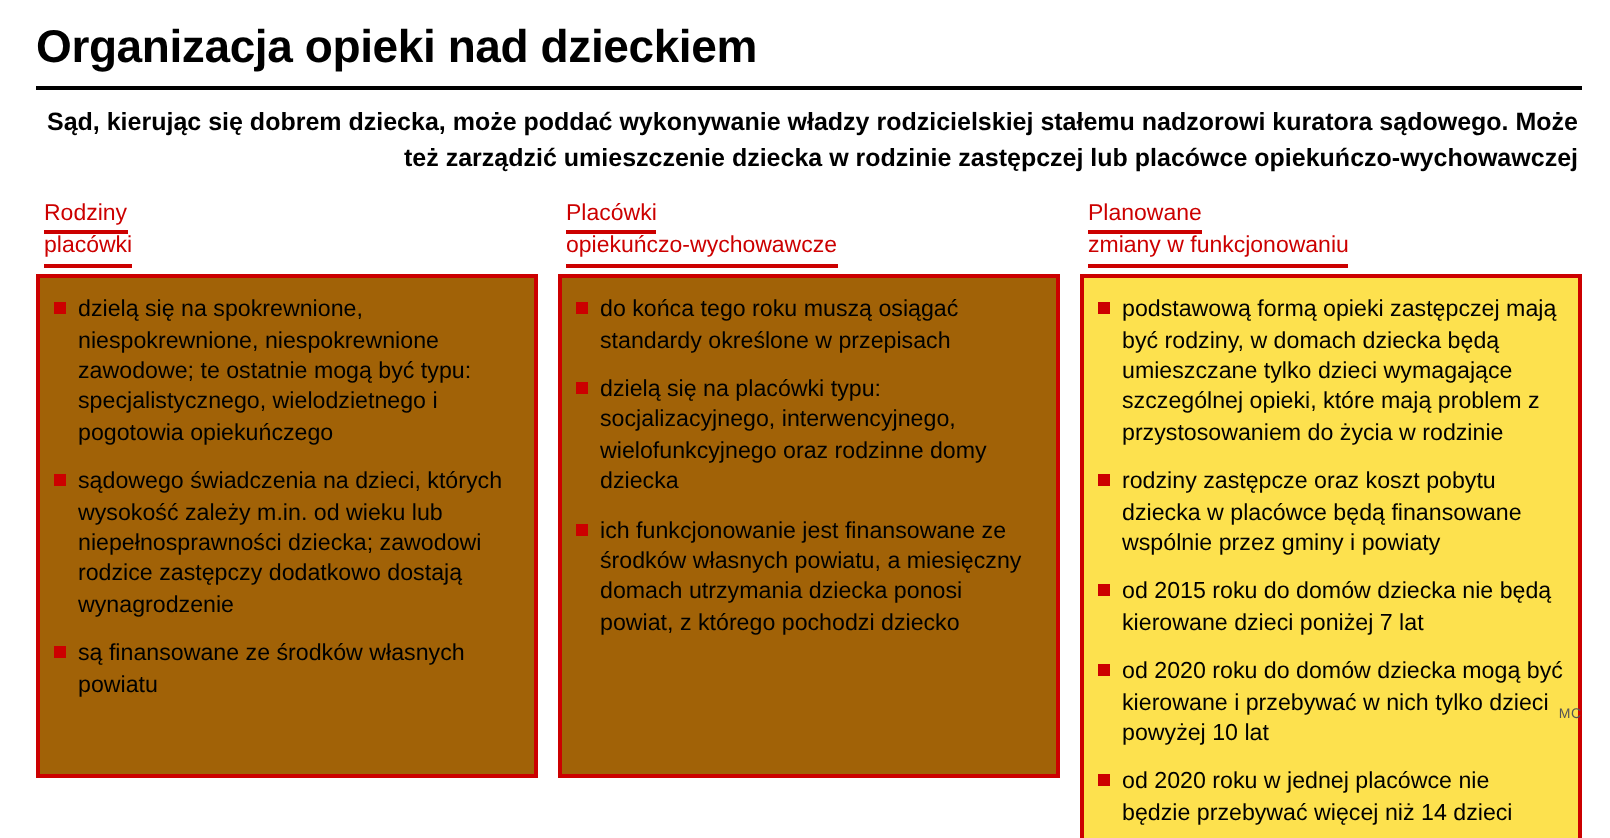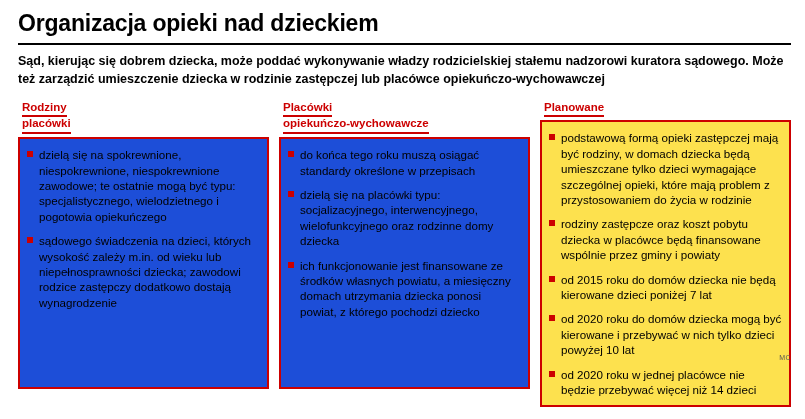--- a/index.html
+++ b/index.html
@@ -32,49 +32,50 @@
     height: 2px;
     background: #000;
     margin: 0 2px 8px 6px;
   }
   .lead {
     font-size: 12.5px;
     font-weight: bold;
     line-height: 1.42;
     margin: 0 4px 10px 6px;
     color: #000;
+    text-align: right;
   }
   .columns {
     display: flex;
     gap: 10px;
     margin: 0 2px 0 6px;
     align-items: flex-start;
   }
   .col {
     position: relative;
     flex: 1 1 0;
     min-width: 0;
   }
   .col-head {
     position: relative;
     z-index: 3;
     font-size: 11.5px;
-    font-weight: bold;
+    font-weight: normal;
     line-height: 1.2;
     color: #cc0000;
     padding: 2px 0 3px 4px;
   }
   .col-head .underline {
     display: inline-block;
     border-bottom: 2px solid #cc0000;
     padding-bottom: 1px;
   }
   .box {
     border: 2px solid #cc0000;
-    background: #1d4ed8;
+    background: #a16207;
     box-sizing: border-box;
     padding: 8px 7px 8px 7px;
     min-height: 252px;
   }
   .box.yellow {
     background: #fde14e;
     border-color: #cc0000;
   }
   ul.items {
     list-style: none;
@@ -123,20 +124,21 @@
 
     <div class="col">
       <div class="col-head">
         <span class="underline">Rodziny</span><br>
         <span class="underline">placówki</span>
       </div>
       <div class="box">
         <ul class="items">
           <li>dzielą się na spokrewnione, niespokrewnione, niespokrewnione zawodowe; te ostatnie mogą być typu: specjalistycznego, wielodzietnego i pogotowia opiekuńczego</li>
           <li>sądowego świadczenia na dzieci, których wysokość zależy m.in. od wieku lub niepełnosprawności dziecka; zawodowi rodzice zastępczy dodatkowo dostają wynagrodzenie</li>
+          <li>są finansowane ze środków własnych powiatu</li>
         </ul>
       </div>
     </div>
 
     <div class="col">
       <div class="col-head">
         <span class="underline">Placówki</span><br>
         <span class="underline">opiekuńczo-wychowawcze</span>
       </div>
       <div class="box">
@@ -144,20 +146,21 @@
           <li>do końca tego roku muszą osiągać standardy określone w przepisach</li>
           <li>dzielą się na placówki typu: socjalizacyjnego, interwencyjnego, wielofunkcyjnego oraz rodzinne domy dziecka</li>
           <li>ich funkcjonowanie jest finansowane ze środków własnych powiatu, a miesięczny domach utrzymania dziecka ponosi powiat, z którego pochodzi dziecko</li>
         </ul>
       </div>
     </div>
 
     <div class="col">
       <div class="col-head">
         <span class="underline">Planowane</span><br>
+        <span class="underline">zmiany w funkcjonowaniu</span>
       </div>
       <div class="box yellow">
         <ul class="items">
           <li>podstawową formą opieki zastępczej mają być rodziny, w domach dziecka będą umieszczane tylko dzieci wymagające szczególnej opieki, które mają problem z przystosowaniem do życia w rodzinie</li>
           <li>rodziny zastępcze oraz koszt pobytu dziecka w placówce będą finansowane wspólnie przez gminy i powiaty</li>
           <li>od 2015 roku do domów dziecka nie będą kierowane dzieci poniżej 7 lat</li>
           <li>od 2020 roku do domów dziecka mogą być kierowane i przebywać w nich tylko dzieci powyżej 10 lat</li>
           <li>od 2020 roku w jednej placówce nie będzie przebywać więcej niż 14 dzieci</li>
         </ul>
       </div>

